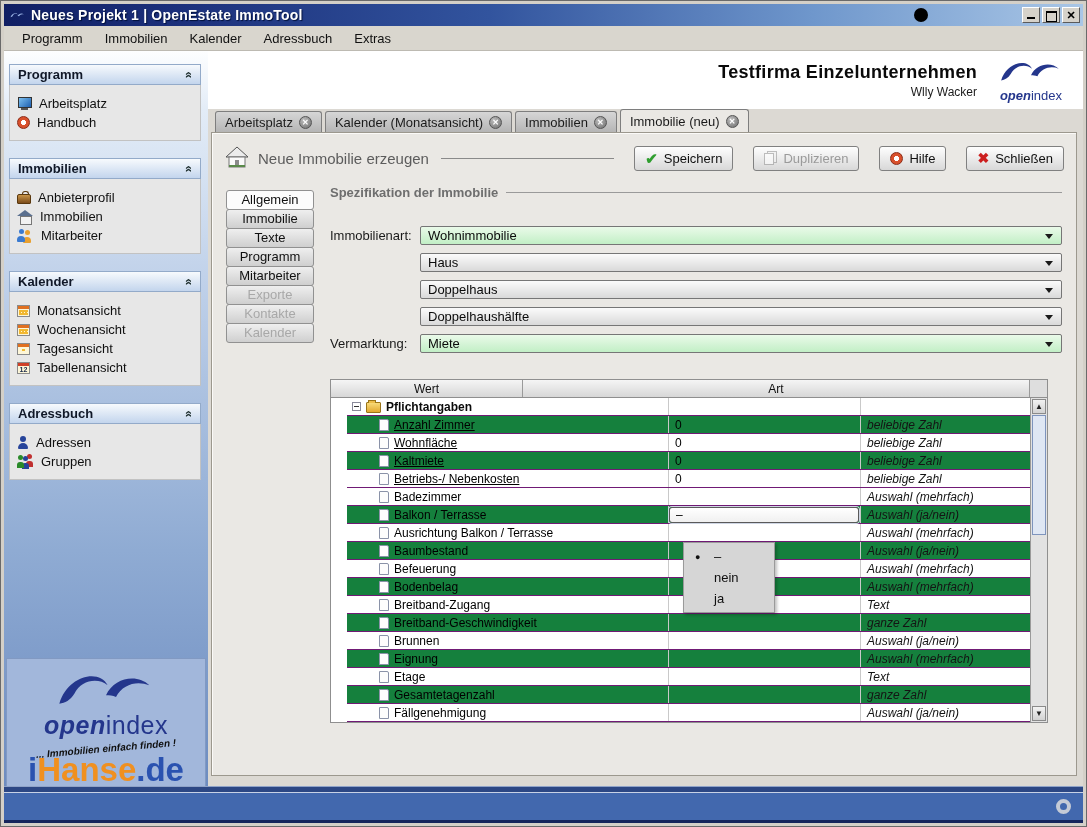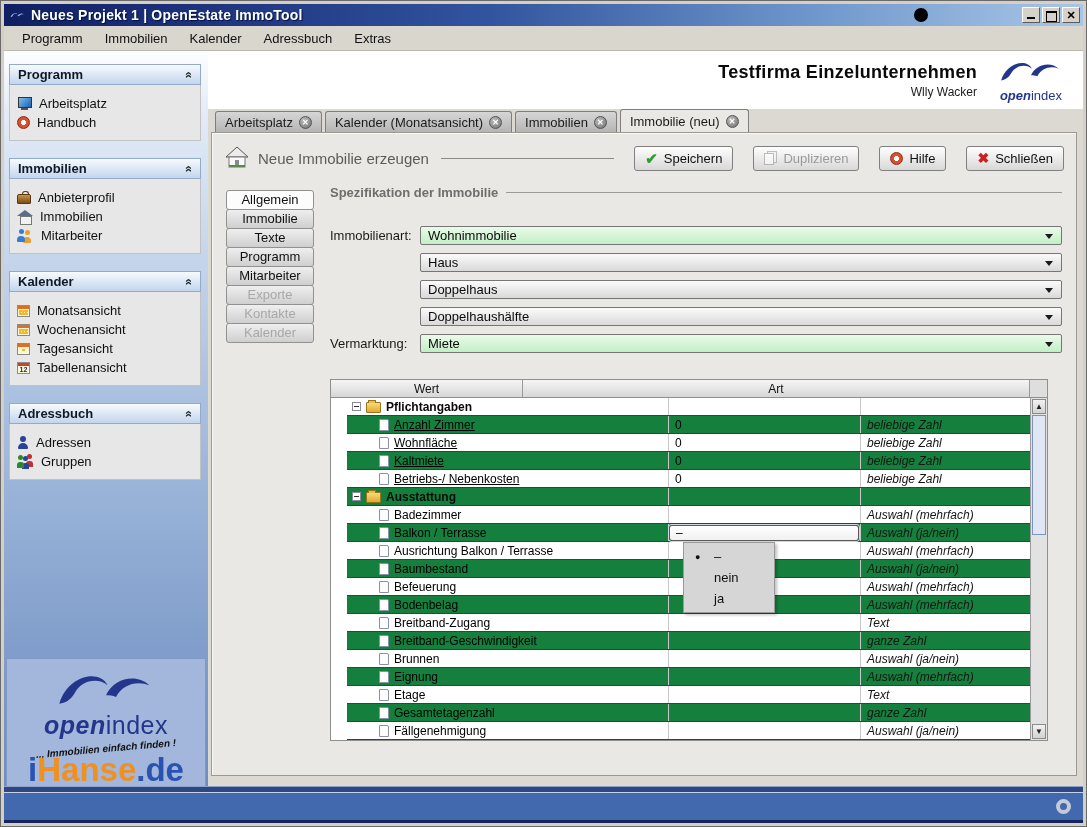--- a/index.html
+++ b/index.html
@@ -436,29 +436,20 @@
                     </div>
                     <div class="t-row">
                       <div class="c-attr">
                         <span class="indent"></span>
                         <span class="icon i-doc"></span>
                         <span class="item-label u">Betriebs-/ Nebenkosten</span>
                       </div>
                       <div class="c-wert">0</div>
                       <div class="c-art">beliebige Zahl</div>
                     </div>
-                    <div class="t-row stripe group">
-                      <div class="c-attr">
-                        <span class="icon i-expander"></span>
-                        <span class="icon i-folder"></span>
-                        <span class="grp-label">Ausstattung</span>
-                      </div>
-                      <div class="c-wert"></div>
-                      <div class="c-art"></div>
-                    </div>
                     <div class="t-row">
                       <div class="c-attr">
                         <span class="indent"></span>
                         <span class="icon i-doc"></span>
                         <span class="item-label">Badezimmer</span>
                       </div>
                       <div class="c-wert"></div>
                       <div class="c-art">Auswahl (mehrfach)</div>
                     </div>
                     <div class="t-row stripe">

